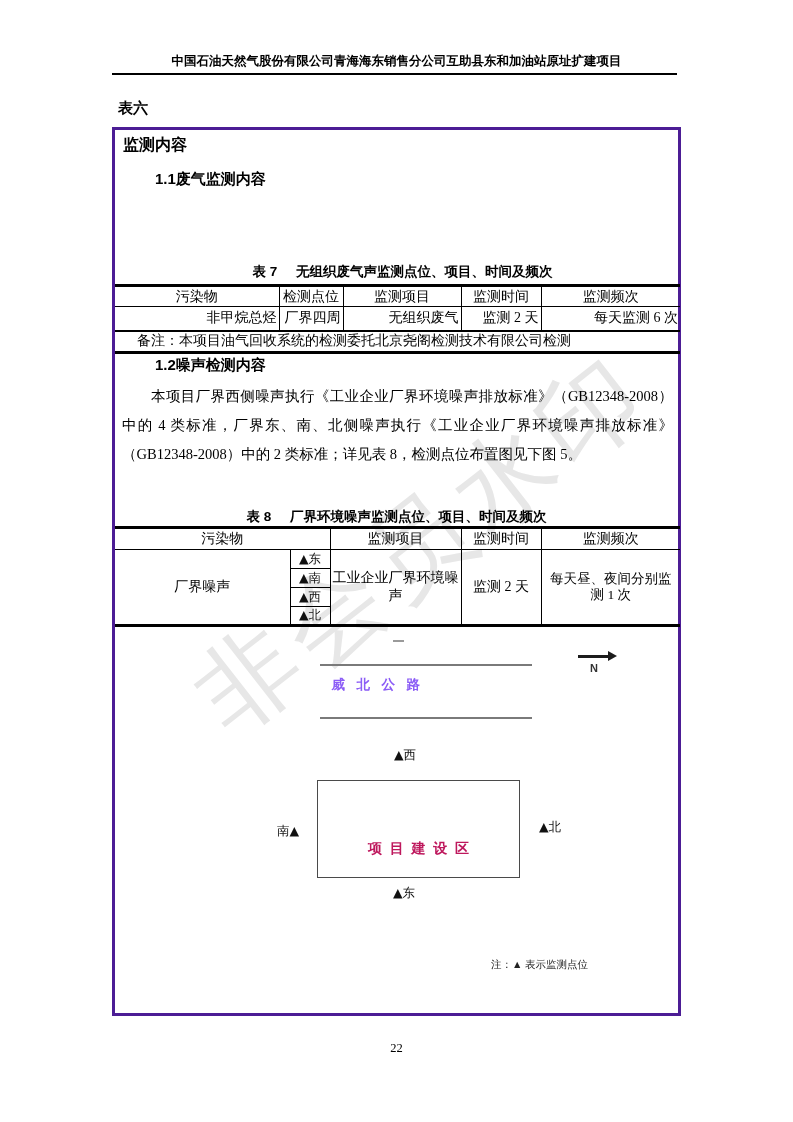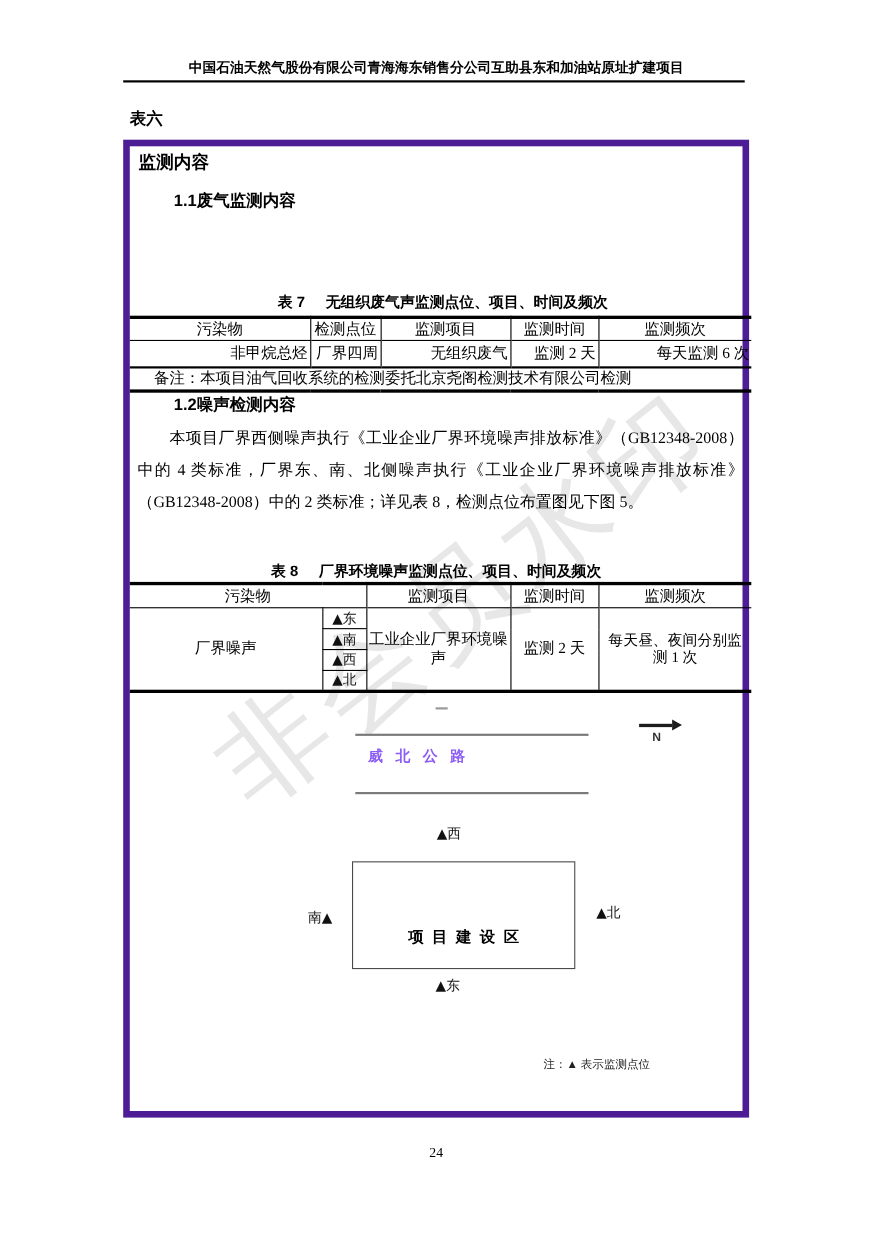--- a/index.html
+++ b/index.html
@@ -21,21 +21,21 @@
   .header-title {
     position:absolute; left:0; top:53px; width:100%;
     text-align:center; font-family:"Liberation Sans","DejaVu Sans",sans-serif;
     font-weight:bold; font-size:12.5px; z-index:1;
   }
   .header-rule { position:absolute; left:112px; top:73px; width:565px; height:2px; background:#000; z-index:1; }
   .table-six { position:absolute; left:118px; top:99px; font-family:"Liberation Sans","DejaVu Sans",sans-serif; font-weight:bold; font-size:15px; z-index:1; }
   
   .main-box {
     position:absolute; left:112px; top:127px; width:569px; height:889px;
-    border:6px solid #4c1d95; z-index:1; background:transparent;
+    border:3px solid #4c1d95; z-index:1; background:transparent;
   }
   .mb { position:absolute; }
   .sec-title { left:8px; top:5px; font-family:"Liberation Sans","DejaVu Sans",sans-serif; font-weight:bold; font-size:16px; }
   .sub-head  { left:40px; top:40px; font-family:"Liberation Sans","DejaVu Sans",sans-serif; font-weight:bold; font-size:15px; }
   .sub-head2 { left:40px; top:226px; font-family:"Liberation Sans","DejaVu Sans",sans-serif; font-weight:bold; font-size:15px; }
   .para {
     left:7px; width:551px; font-size:14.5px; line-height:29px;
     text-indent:2em; text-align:justify;
   }
   .para1 { top:70px; }
@@ -79,21 +79,21 @@
   .n-label { left:475px; top:31px; font-family:"Liberation Sans","DejaVu Sans",sans-serif; font-weight:bold; font-size:11px; color:#333; }
   .marker { font-size:12.5px; color:#111; font-family:"DejaVu Sans","Liberation Sans",sans-serif; white-space:nowrap; }
   .m-west  { left:279px; top:116px; }
   .m-south { left:162px; top:192px; }
   .m-north { left:424px; top:188px; }
   .m-east  { left:278px; top:254px; }
   .site-box {
     left:202px; top:149px; width:203px; height:98px;
     border:1.5px solid #4a4a4a; display:flex; align-items:center; justify-content:center;
   }
-  .site-label { font-size:14px; font-weight:bold; color:#000000; letter-spacing:0.55em; text-indent:0.55em; white-space:nowrap;margin-top:40px; }
+  .site-label { font-size:14px; font-weight:bold; color:#be185d; letter-spacing:0.55em; text-indent:0.55em; white-space:nowrap;margin-top:40px; }
   .fig-note { left:376px; top:327px; font-size:10.5px; color:#222; white-space:nowrap; }
   .fig-caption {
     left:0; top:856px; width:100%; text-align:center;
     font-family:"Liberation Sans","DejaVu Sans",sans-serif; font-weight:bold; font-size:15px;
   }
   .fig-caption .lbl { margin-right:0.7em; }
   
   .page-number { position:absolute; left:0; top:1041px; width:100%; text-align:center; font-size:12.5px; z-index:1; }
 </style>
 </head>
@@ -202,15 +202,15 @@
       </div>
       <div class="fg marker m-south">南▲</div>
       <div class="fg marker m-north">▲北</div>
       <div class="fg marker m-east">▲东</div>
       <div class="fg fig-note">注：▲ 表示监测点位</div>
     </div>
 
 
   </div>
 
-  <div class="page-number">24</div>
+  <div class="page-number">22</div>
 
 </div>
 
 </body></html>

